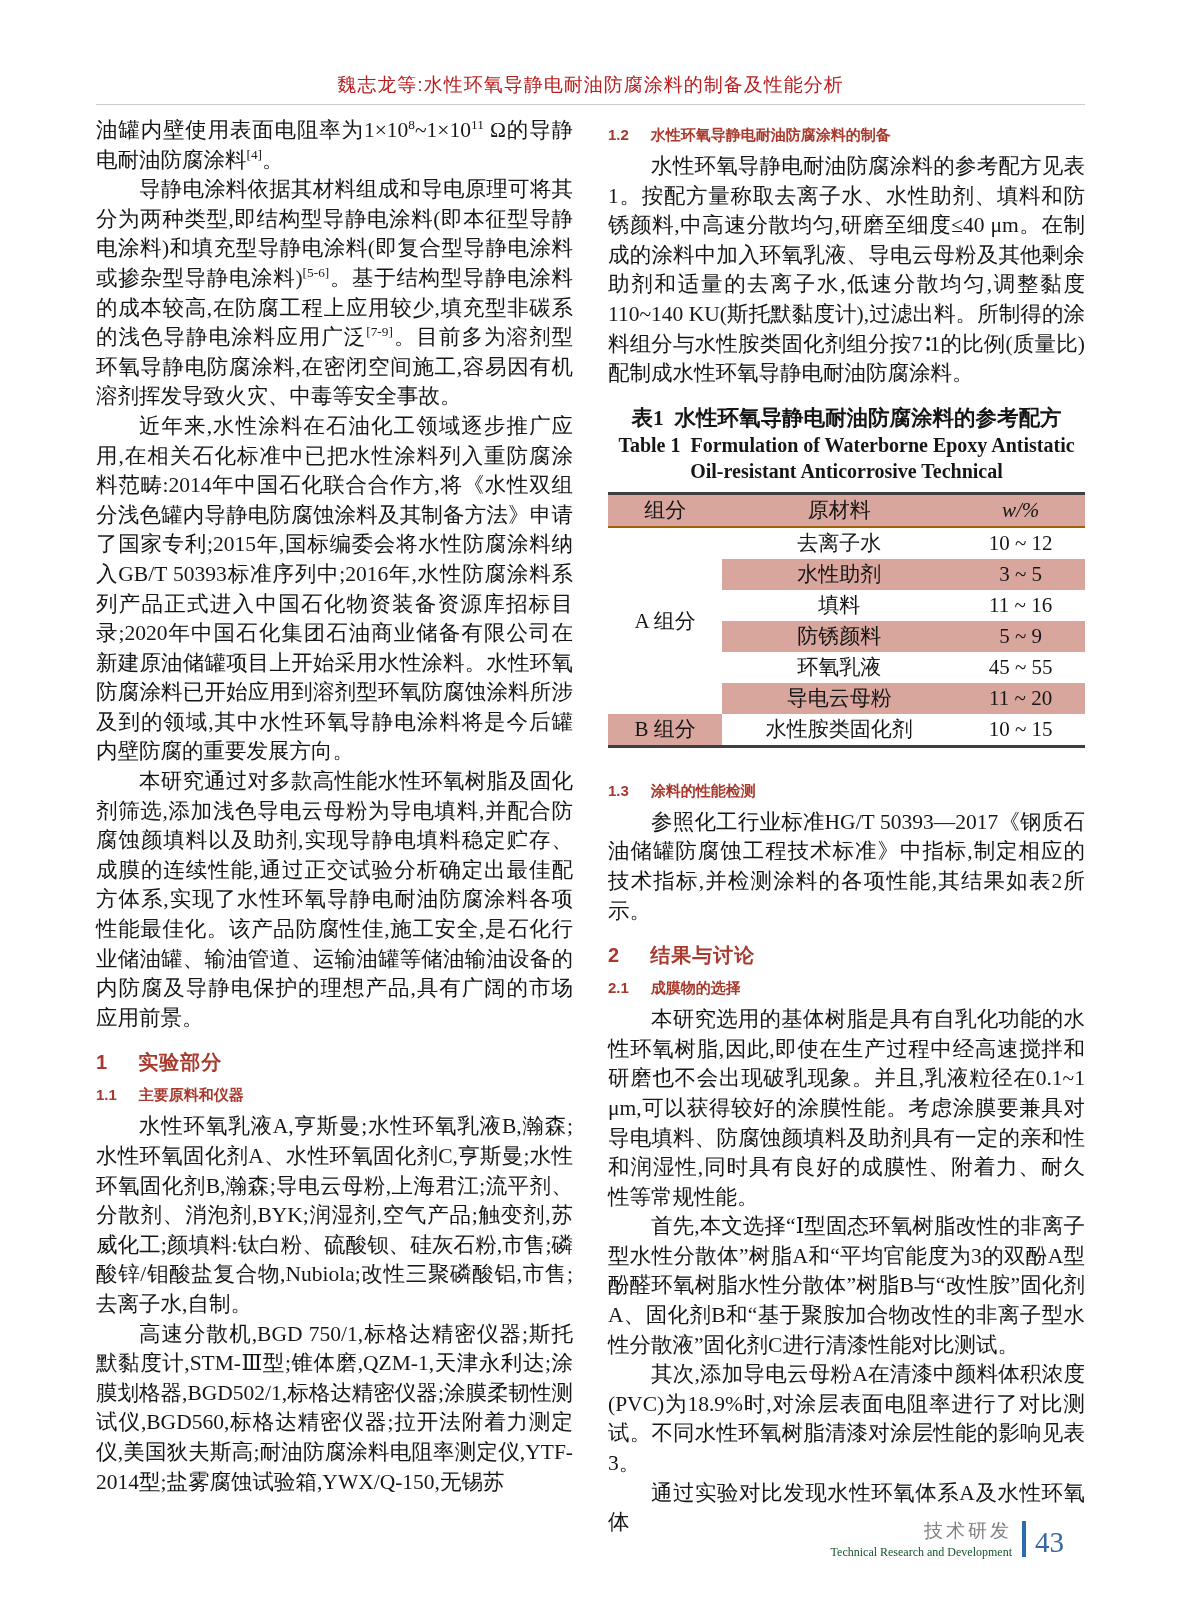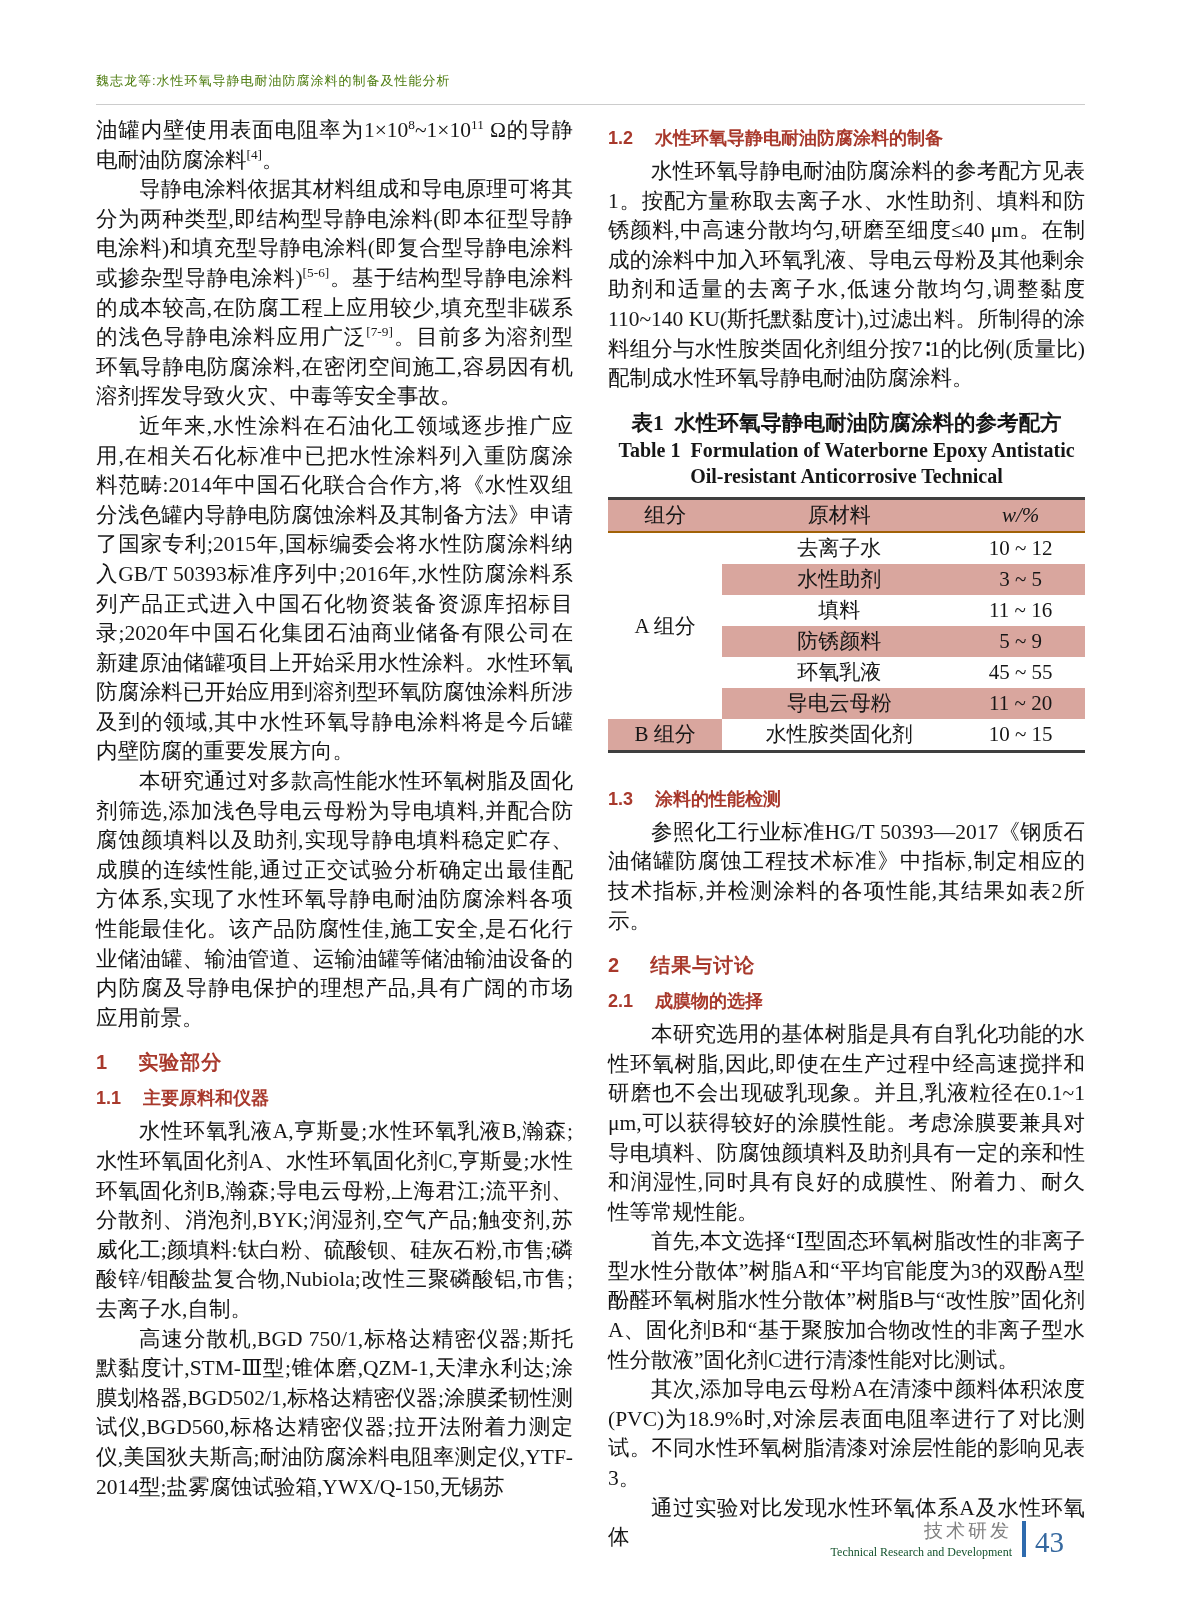--- a/index.html
+++ b/index.html
@@ -4,22 +4,22 @@
 <style>
   html,body { margin:0; padding:0; background:#e8e8e8; }
   .page {
     position:relative; width:1178px; height:1600px; margin:0 auto;
     background:#ffffff; overflow:hidden;
     font-family:"Liberation Serif","DejaVu Serif",serif; color:#161616;
   }
   
   .running-header {
     position:absolute; top:72px; left:96px; right:93px;
-    text-align:left; font-family:"Liberation Sans","DejaVu Sans",sans-serif;
-    font-size:13px; color:#4d7c0f; letter-spacing:1px;
+    text-align:center; font-family:"Liberation Sans","DejaVu Sans",sans-serif;
+    font-size:19px; color:#b91c1c; letter-spacing:1px;
   }
   .header-rule {
     position:absolute; top:104px; left:96px; right:93px;
     height:1px; background:#cccccc;
   }
   
   .columns {
     position:absolute; top:116px; left:96px; width:989px;
     display:flex; gap:35px;
   }
@@ -32,21 +32,21 @@
   sup { font-size:0.62em; line-height:0; vertical-align:super; }
   
   .sec1 {
     margin:16px 0 10px; font-family:"Liberation Sans","DejaVu Sans",sans-serif;
     font-size:20px; font-weight:600; color:#a8392c; letter-spacing:1px;
     white-space:pre-wrap;
   }
   .sec1 .num { margin-right:30px; }
   .sec2 {
     margin:10px 0 7px; font-family:"Liberation Sans","DejaVu Sans",sans-serif;
-    font-size:18px; font-weight:700; color:#a8392c; white-space:pre-wrap;
+    font-size:15px; font-weight:700; color:#a8392c; white-space:pre-wrap;
   }
   .sec2 .num { margin-right:22px; }
   
   .table-block { margin:16px 0 34px; }
   .tbl-title-zh {
     text-align:center; font-size:21.5px; font-weight:700;
     white-space:pre-wrap; line-height:27px;
   }
   .tbl-title-en {
     text-align:center; font-size:20px; font-weight:700;

